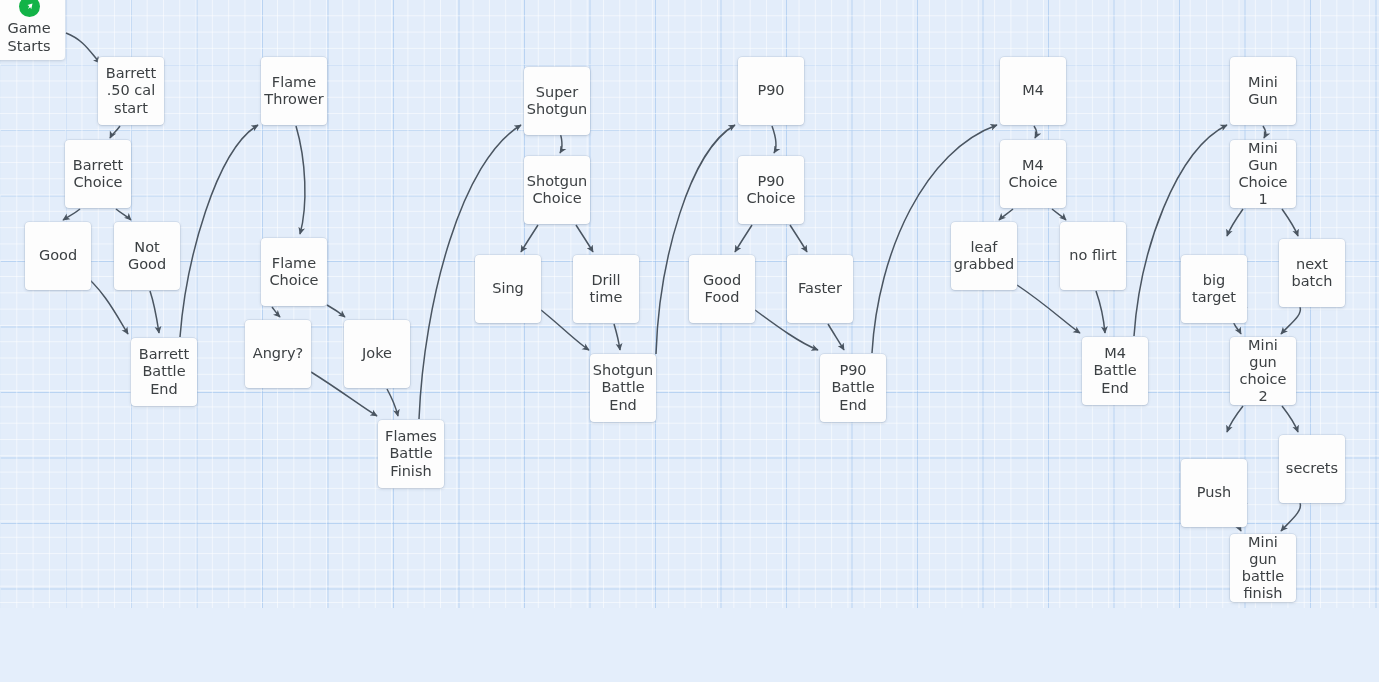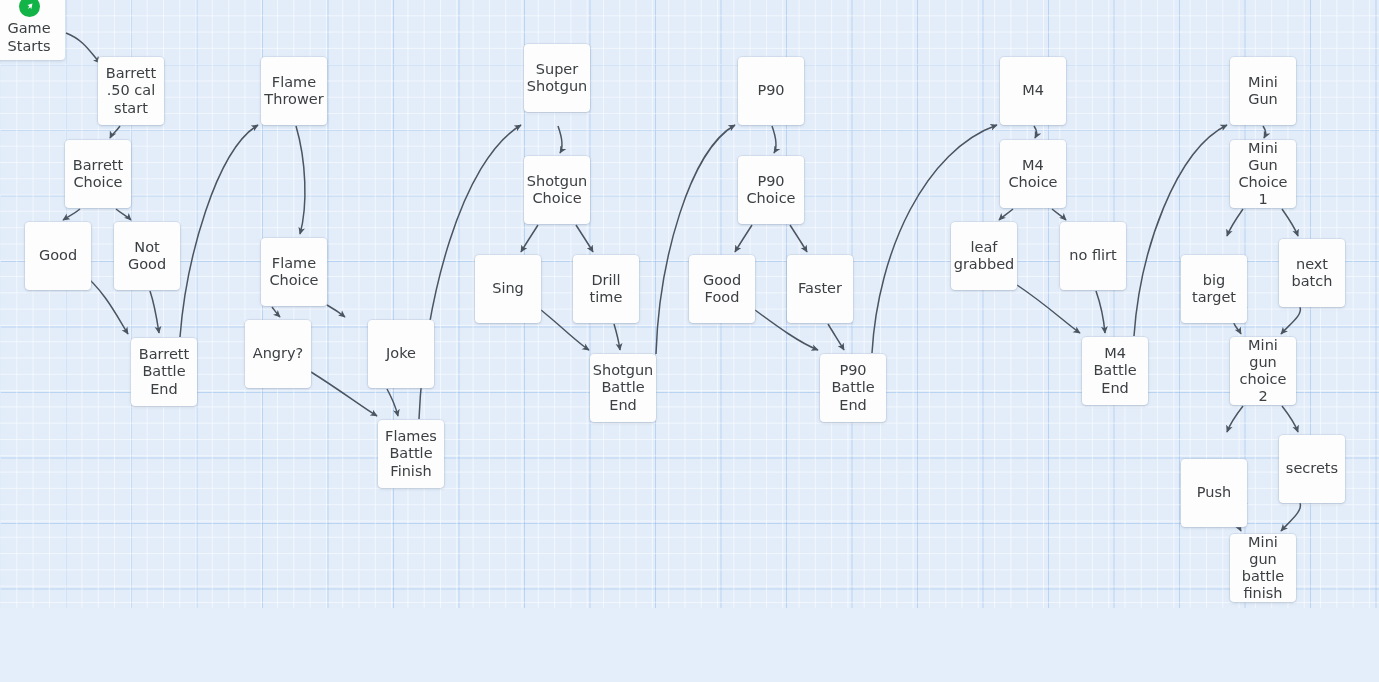--- a/index.html
+++ b/index.html
@@ -142,29 +142,29 @@
         <span class="lbl">Flame
 Thrower</span>
       </div>
       <div class="node" style="left: 261px; top: 238px; width: 66px; height: 68px;">
         <span class="lbl">Flame
 Choice</span>
       </div>
       <div class="node" style="left: 245px; top: 320px; width: 66px; height: 68px;">
         <span class="lbl">Angry?</span>
       </div>
-      <div class="node" style="left: 344px; top: 320px; width: 66px; height: 68px; margin-left: 24px;">
+      <div class="node" style="left: 344px; top: 320px; width: 66px; height: 68px;">
         <span class="lbl">Joke</span>
       </div>
       <div class="node" style="left: 378px; top: 420px; width: 66px; height: 68px;">
         <span class="lbl">Flames
 Battle
 Finish</span>
       </div>
-      <div class="node" style="left: 524px; top: 44px; width: 66px; height: 68px;">
+      <div class="node" style="left: 524px; top: 67px; width: 66px; height: 68px;">
         <span class="lbl">Super
 Shotgun</span>
       </div>
       <div class="node" style="left: 524px; top: 156px; width: 66px; height: 68px;">
         <span class="lbl">Shotgun
 Choice</span>
       </div>
       <div class="node" style="left: 475px; top: 255px; width: 66px; height: 68px;">
         <span class="lbl">Sing</span>
       </div>

